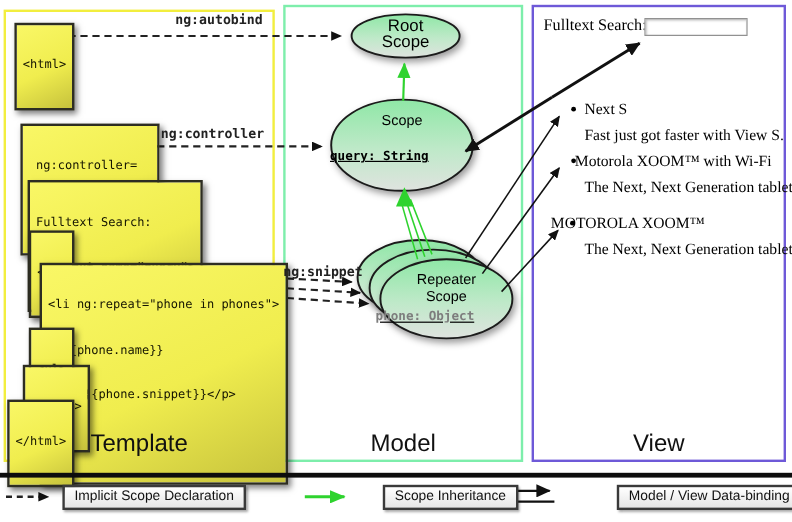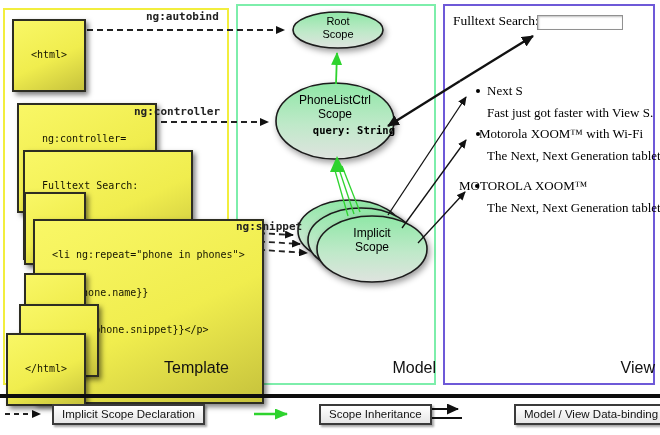--- a/index.html
+++ b/index.html
@@ -2,32 +2,32 @@
 <html><head>
 <meta charset="utf-8">
 <style>
   html,body{margin:0;padding:0;background:#fff;}
   #stage{position:relative;width:660px;height:435px;background:#fff;overflow:hidden;
          font-family:"Liberation Sans",sans-serif;}
   .panel{position:absolute;border:2px solid;background:transparent;box-sizing:border-box;z-index:1;}
   #panel-template{left:3px;top:8px;width:226px;height:377px;border-color:#f2ee3e;}
   #panel-model{left:236px;top:4px;width:200px;height:381px;border-color:#7deeab;}
   #panel-view{left:443px;top:4px;width:212px;height:381px;border-color:#6e59d8;}
-  .panel-label{position:absolute;text-align:right;font-size:16px;color:#111;z-index:3;}
+  .panel-label{position:absolute;text-align:center;font-size:20px;color:#111;z-index:3;}
   svg.overlay{position:absolute;left:0;top:0;z-index:2;}
   .scope{fill:url(#scopeGrad);stroke:#1b1b1b;stroke-width:1.6;
          filter:drop-shadow(2.5px 3px 3px rgba(0,0,0,0.40));}
   .codebox{position:absolute;z-index:3;white-space:pre;color:#141400;
-           font:10px/12.5px "DejaVu Sans Mono",monospace;padding:3px 17px;
+           font:10px/12.5px "DejaVu Sans Mono",monospace;padding:3px 5px;
            background:linear-gradient(155deg,#f9f766 0%,#f0ed4e 55%,#c6c23c 100%);
            border:2px solid #2d2d22;box-shadow:2.5px 3px 5px rgba(0,0,0,0.5);}
   .codebox .b{font-weight:bold;}
   .nglabel{position:absolute;z-index:3;font:bold 11px/12px "DejaVu Sans Mono",monospace;color:#222;}
   .scope-text{position:absolute;z-index:3;text-align:center;font:12px/14px "Liberation Sans",sans-serif;color:#000;}
-  .scope-props{position:absolute;z-index:3;text-align:right;font:10.5px/13px "DejaVu Sans Mono",monospace;}
+  .scope-props{position:absolute;z-index:3;text-align:left;font:10.5px/13px "DejaVu Sans Mono",monospace;text-decoration:underline;}
   .prop-bold{font-weight:bold;color:#000;}
   .prop-gray{color:#8b8b8b;}
   .prop-gray2{color:#7d7d7d;font-weight:bold;}
   .vserif{position:absolute;z-index:3;font-family:"Liberation Serif",serif;font-size:13px;color:#000;white-space:nowrap;}
   .vdot{position:absolute;z-index:3;width:4px;height:4px;border-radius:50%;background:#000;}
   #search-input{position:absolute;z-index:3;left:537px;top:15px;width:86px;height:15px;
                 border:1px solid #919191;box-shadow:inset 1px 1px 2px rgba(0,0,0,0.25);
                 font:11px "Liberation Serif",serif;padding:0 2px;box-sizing:border-box;background:#fff;}
   #separator{position:absolute;left:0;top:394px;width:660px;height:4px;background:#0d0d0d;z-index:3;}
   .legend-box{position:absolute;z-index:3;top:404px;padding:2px 8px;font:11.5px/13px "Liberation Sans",sans-serif;
@@ -128,34 +128,36 @@
     <div>&lt;/body&gt;</div>
   </div>
   <div class="codebox" style="left:6px;top:333px">
     <div>&lt;/html&gt;</div>
   </div>
 
   <div class="nglabel" style="left:146px;top:11px">ng:autobind</div>
   <div class="nglabel" style="left:134px;top:106px">ng:controller</div>
   <div class="nglabel" style="left:236px;top:221px">ng:snippet</div>
 
-  <div class="scope-text" style="left:288px;top:15px;width:100px;font-size:11px;line-height:13px">
+  <div class="scope-text" style="left:288px;top:15px;width:100px;font-size:14px;line-height:13px">
     <div>Root</div>
     <div>Scope</div>
   </div>
   <div class="scope-text" style="left:275px;top:93px;width:120px">
-    <div>PhoneListCtrl</div>
     <div>Scope</div>
   </div>
   <div class="scope-props" style="left:275px;top:124px;width:120px">
     <div class="prop-bold">query: String</div>
   </div>
   <div class="scope-text" style="left:314px;top:226px;width:116px">
-    <div>Implicit</div>
+    <div>Repeater</div>
     <div>Scope</div>
+  </div>
+  <div class="scope-props" style="left:313px;top:258px;width:120px">
+    <div class="prop-gray2">phone: Object</div>
   </div>
 
   <div class="vserif" style="left:453px;top:13px;font-size:13.5px">Fulltext Search:</div>
   <input id="search-input" type="text" value="" style="">
 
   <div class="vdot" style="left:476px;top:89px"></div>
   <div class="vserif" style="left:487px;top:83px">Next S</div>
   <div class="vserif" style="left:487px;top:105px">Fast just got faster with View S.</div>
 
   <div class="vdot" style="left:476px;top:132px"></div>

